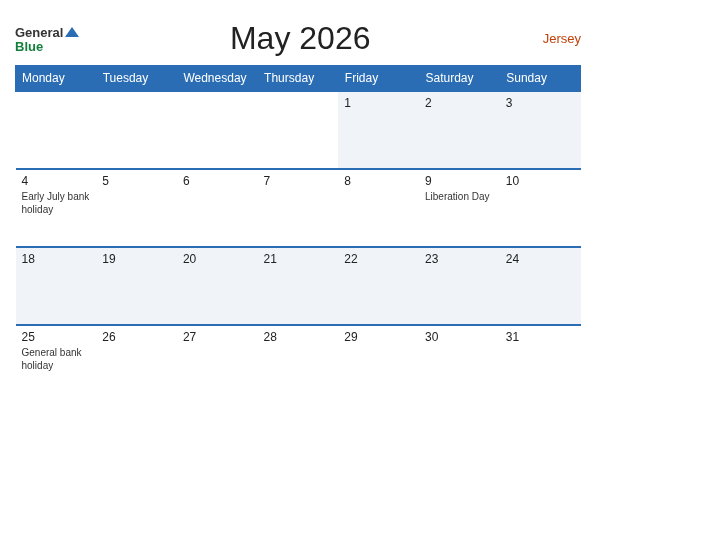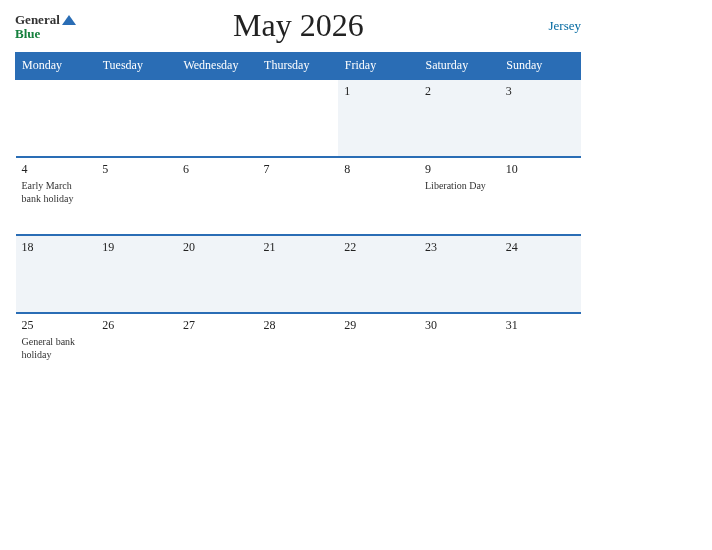--- a/index.html
+++ b/index.html
@@ -7,22 +7,21 @@
       font-family: Arial, sans-serif;
       background: #fff;
       width: 712px;
       height: 550px;
       overflow: hidden;
     }
     .page {
       width: 596px;
       height: 550px;
       background: #fff;
-      padding: 7px 15px;
-      font-family: Liberation Serif, serif;
+      padding: 20px 15px;
     }
     .header {
       display: flex;
       align-items: center;
       justify-content: space-between;
       margin-bottom: 8px;
     }
     .logo {
       display: flex;
       flex-direction: column;
@@ -50,21 +49,21 @@
     }
     .title {
       font-size: 32px;
       font-weight: normal;
       color: #222;
       text-align: center;
       flex: 1;
     }
     .region {
       font-size: 13px;
-      color: #0369a1;
+      color: #c2410c;
       min-width: 60px;
       text-align: right;
     }
     .calendar {
       width: 100%;
       border-collapse: collapse;
     }
     .calendar thead tr th {
       background: #2a6db5;
       color: #fff;
@@ -145,21 +144,21 @@
             <span class="day-num">1</span>
           </td>
           <td>
             <span class="day-num">2</span>
           </td>
           <td>
             <span class="day-num">3</span>
           </td>
         </tr>
         <tr>
-          <td><span class="day-num">4</span><span class="event">Early March bank holiday</span></td>
+          <td><span class="day-num">4</span><span class="event">Early July bank holiday</span></td>
           <td>
             <span class="day-num">5</span>
           </td>
           <td>
             <span class="day-num">6</span>
           </td>
           <td>
             <span class="day-num">7</span>
           </td>
           <td>

